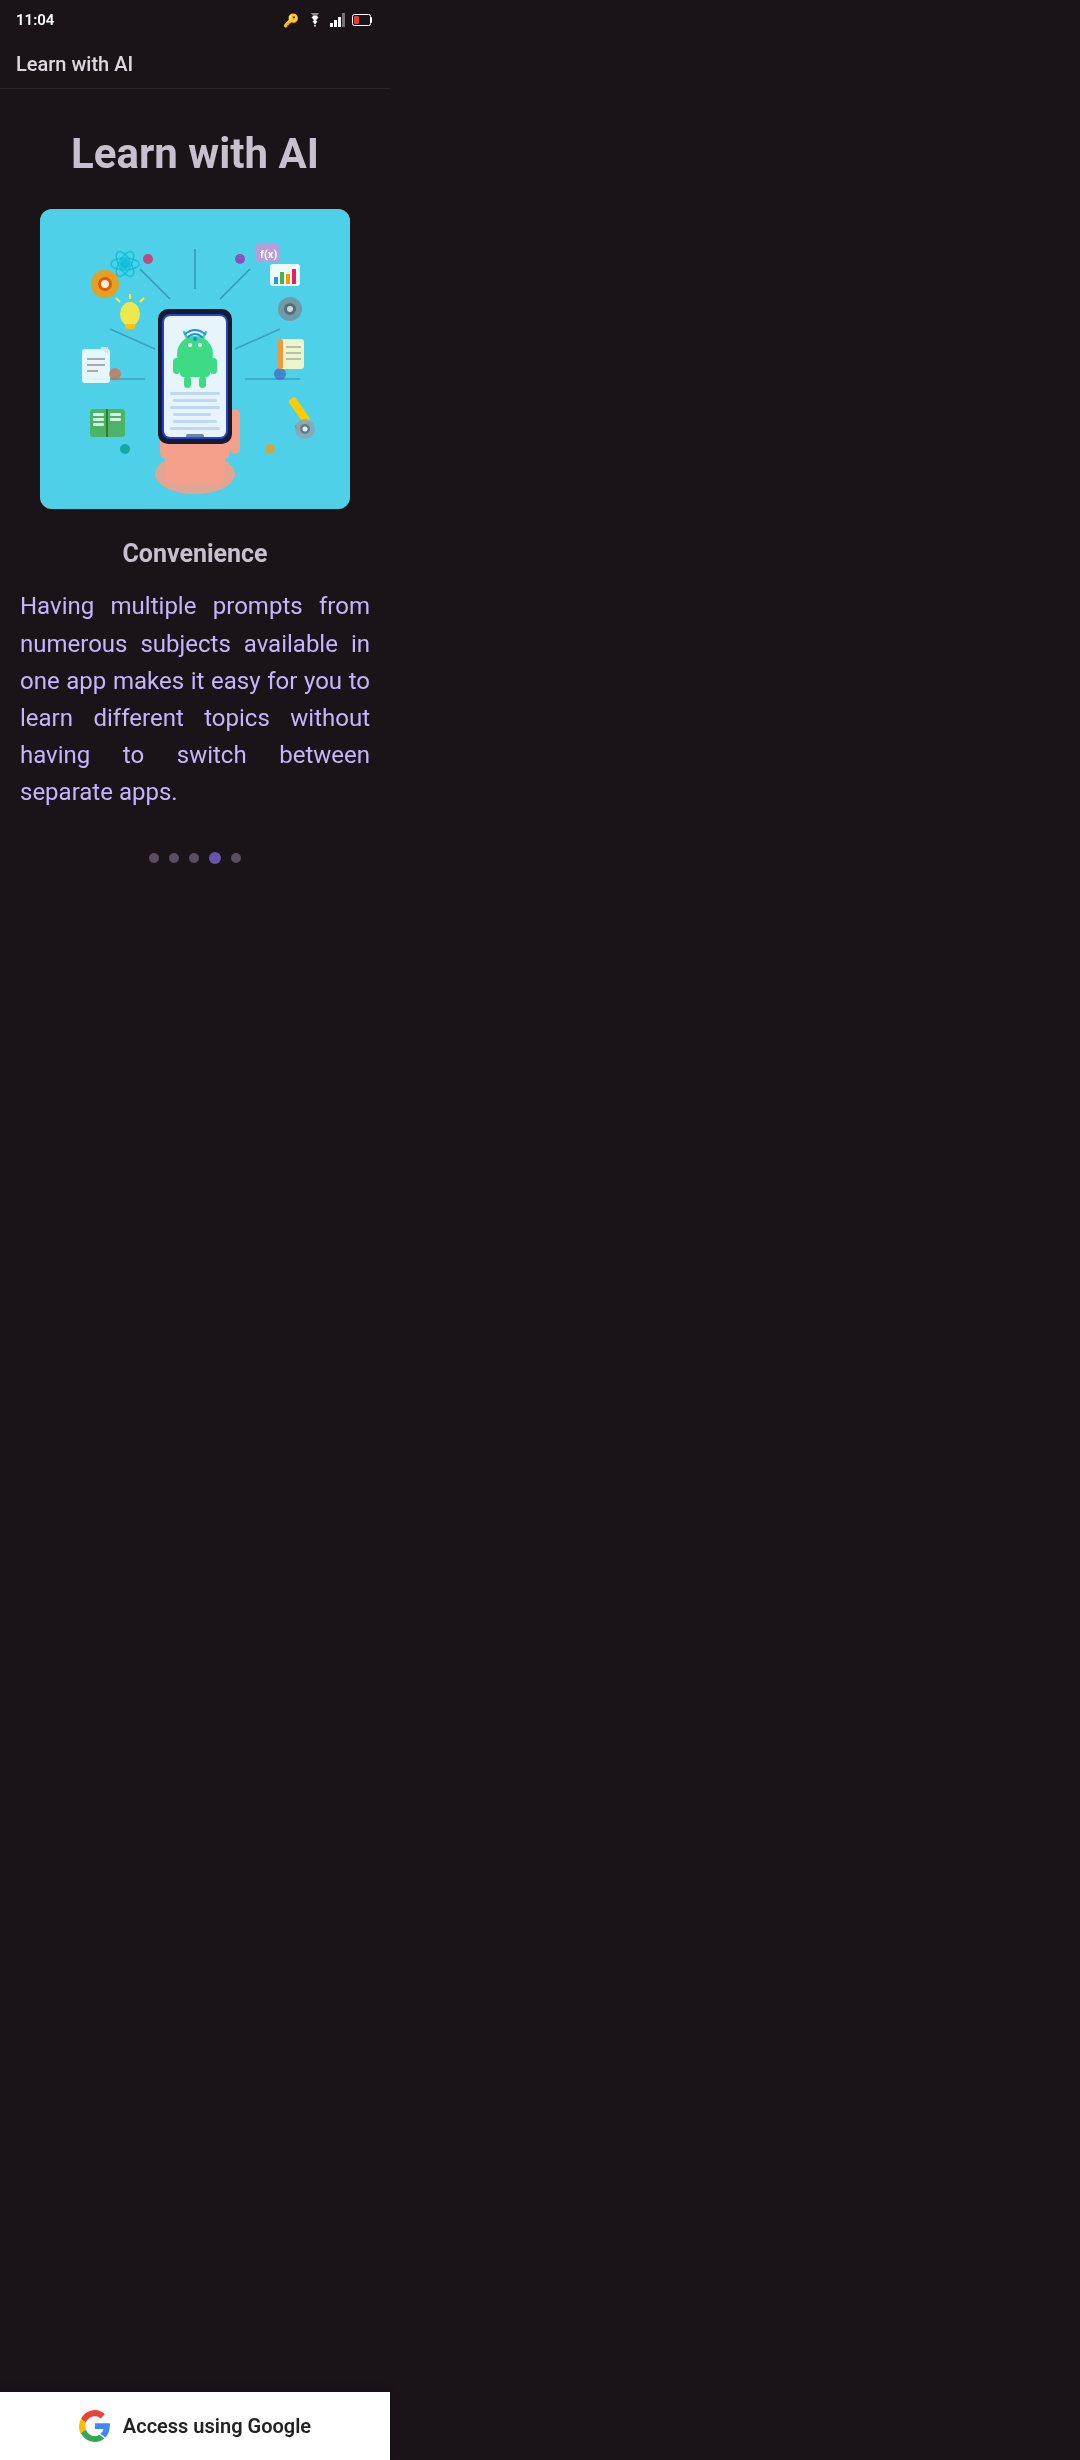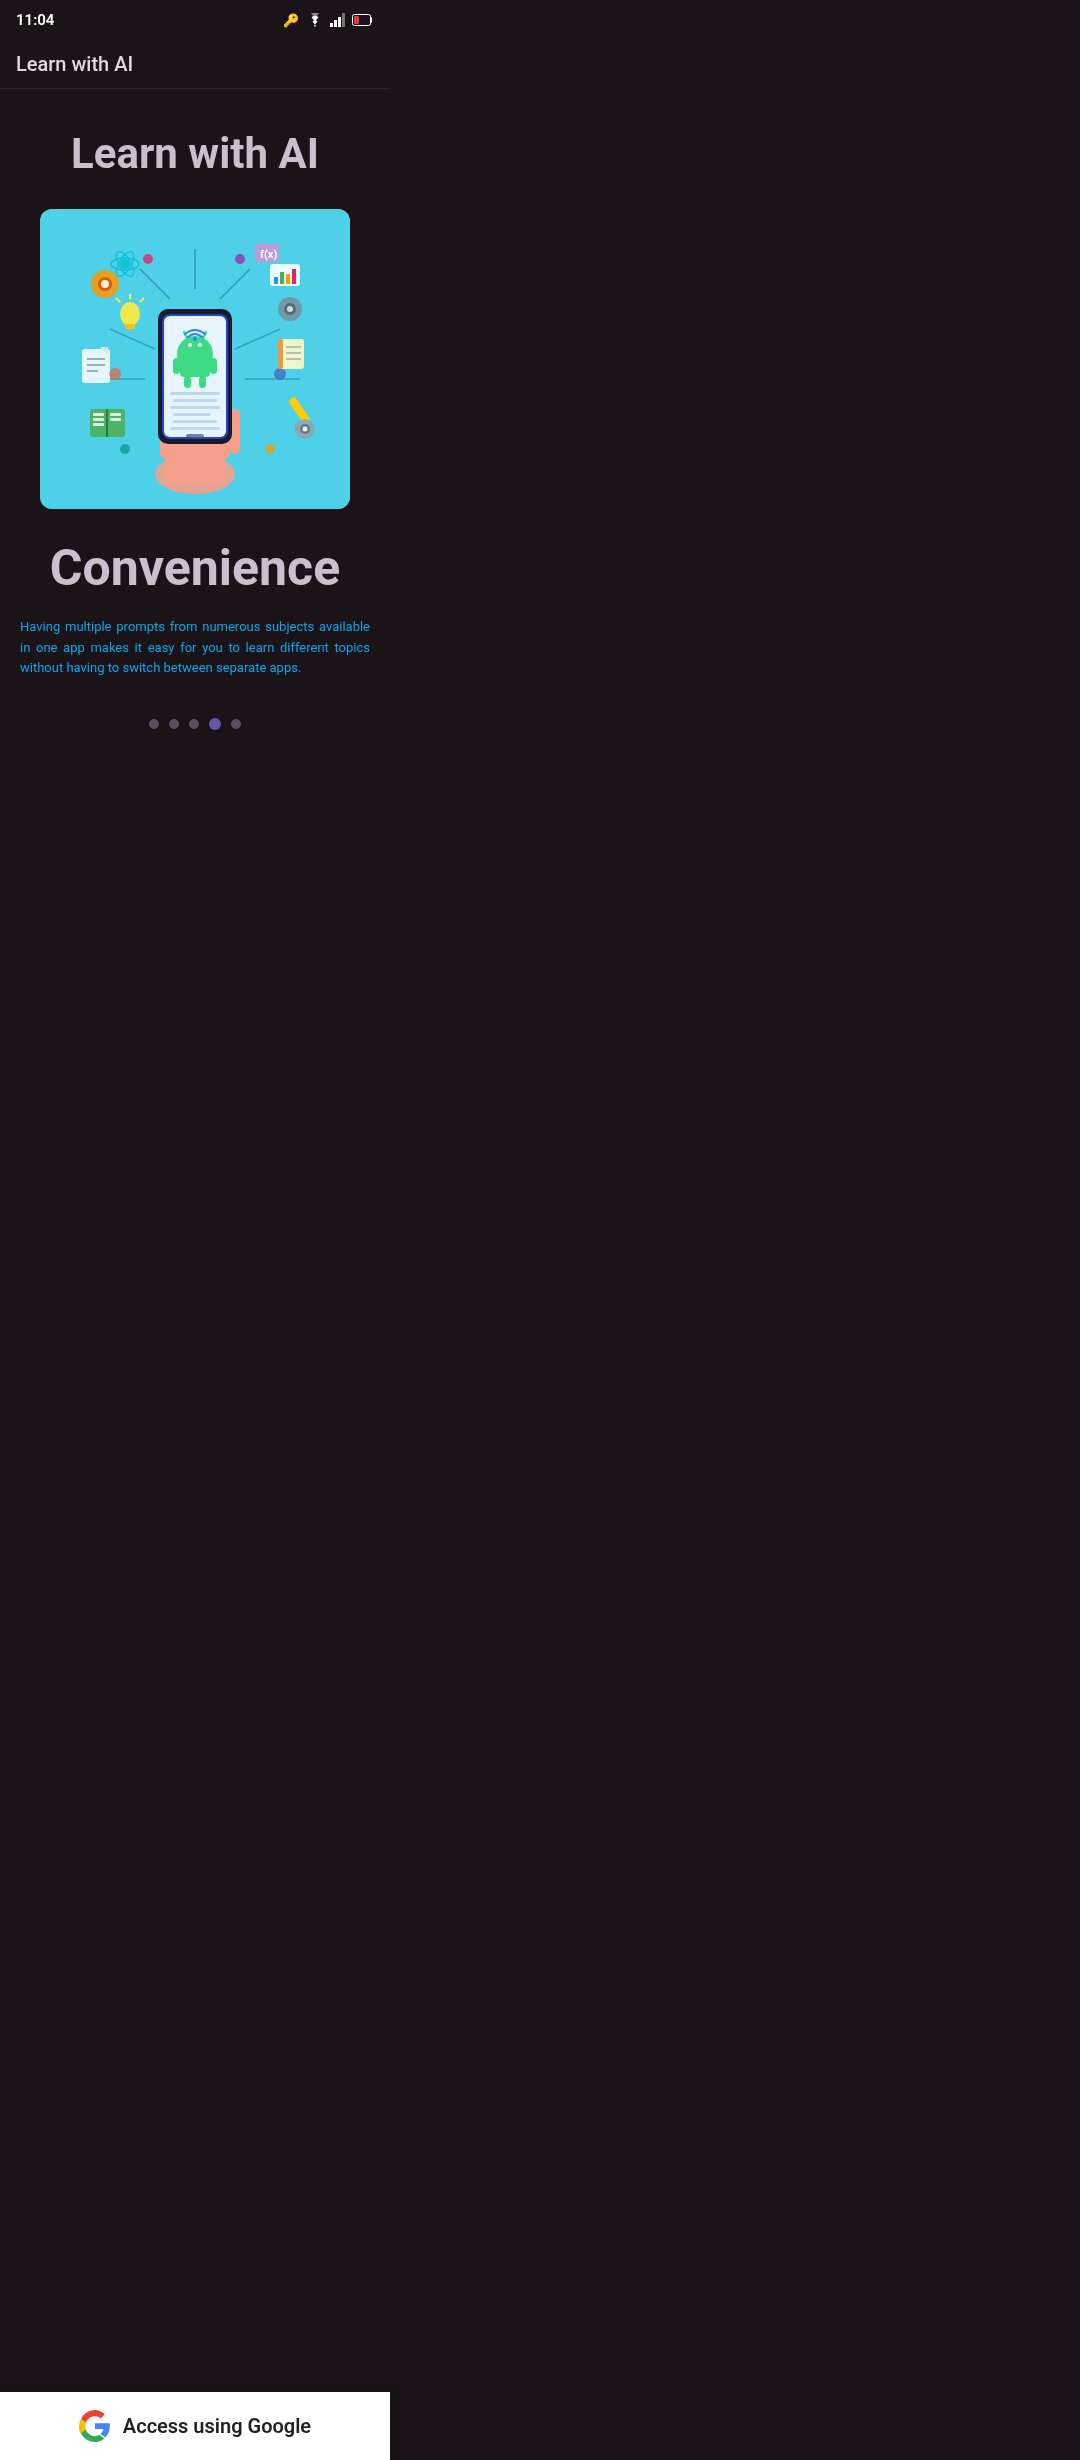--- a/index.html
+++ b/index.html
@@ -87,32 +87,32 @@
       justify-content: center;
     }
 
     .illustration-svg {
       width: 100%;
       height: 100%;
     }
 
     
     .section-title {
-      font-size: 50px;
+      font-size: 25px;
       font-weight: 700;
       color: #c8c0cc;
       text-align: center;
       margin-bottom: 20px;
     }
 
     
     .description {
-      font-size: 13px;
+      font-size: 24px;
       line-height: 1.55;
-      color: #0ea5e9;
+      color: #c4b5fd;
       text-align: justify;
       width: 100%;
     }
 
     
     .dots-container {
       display: flex;
       gap: 10px;
       align-items: center;
       justify-content: center;

